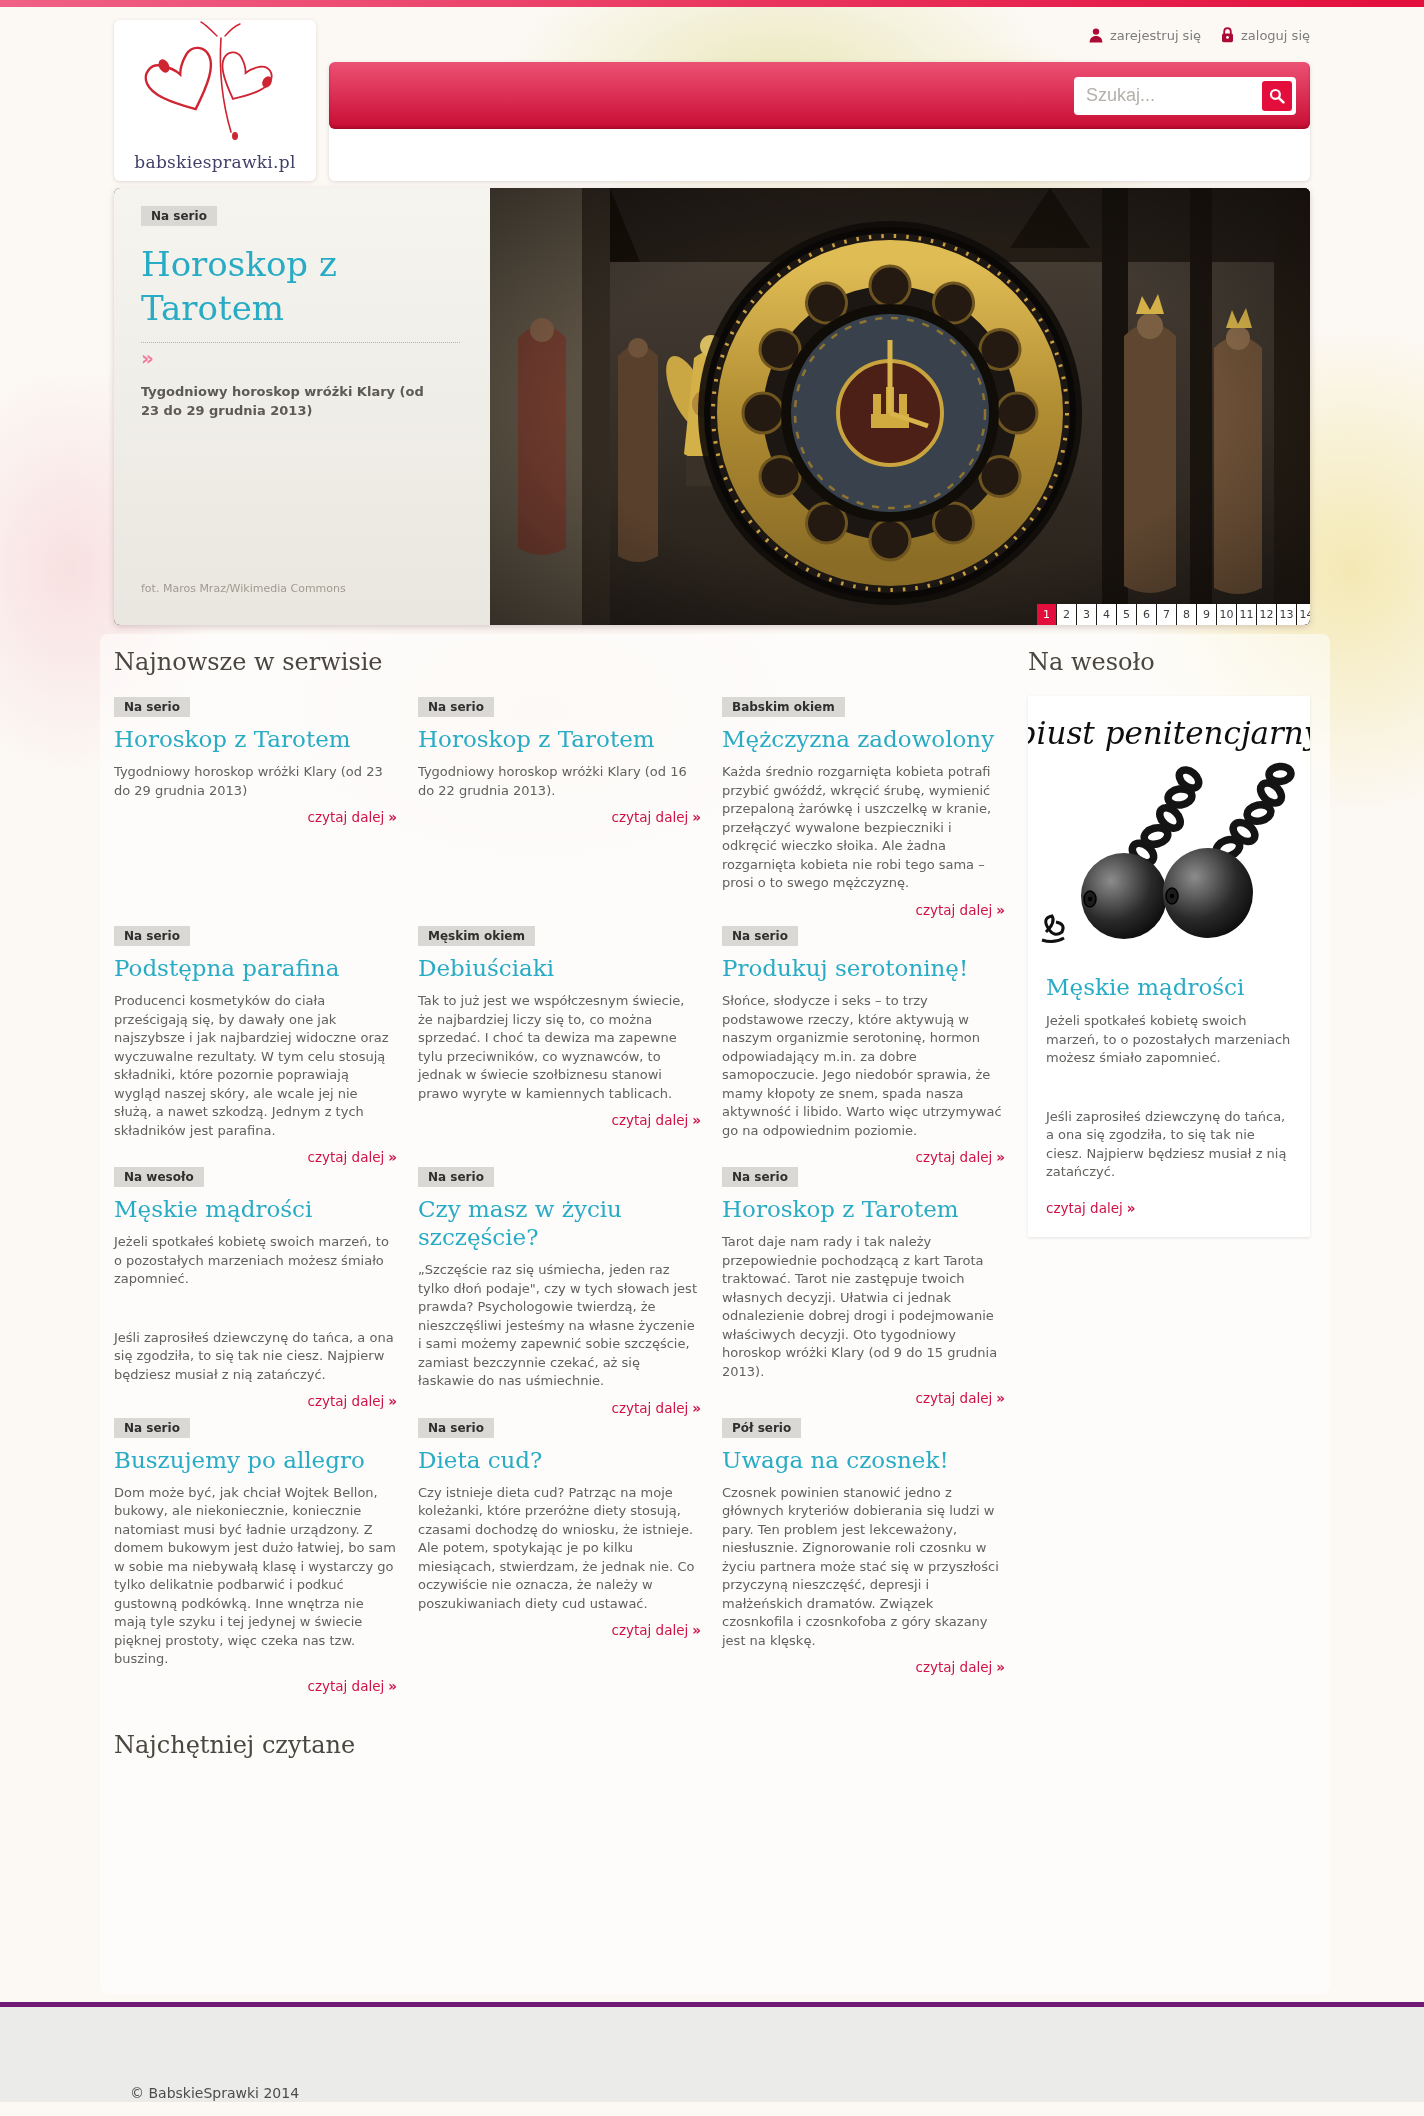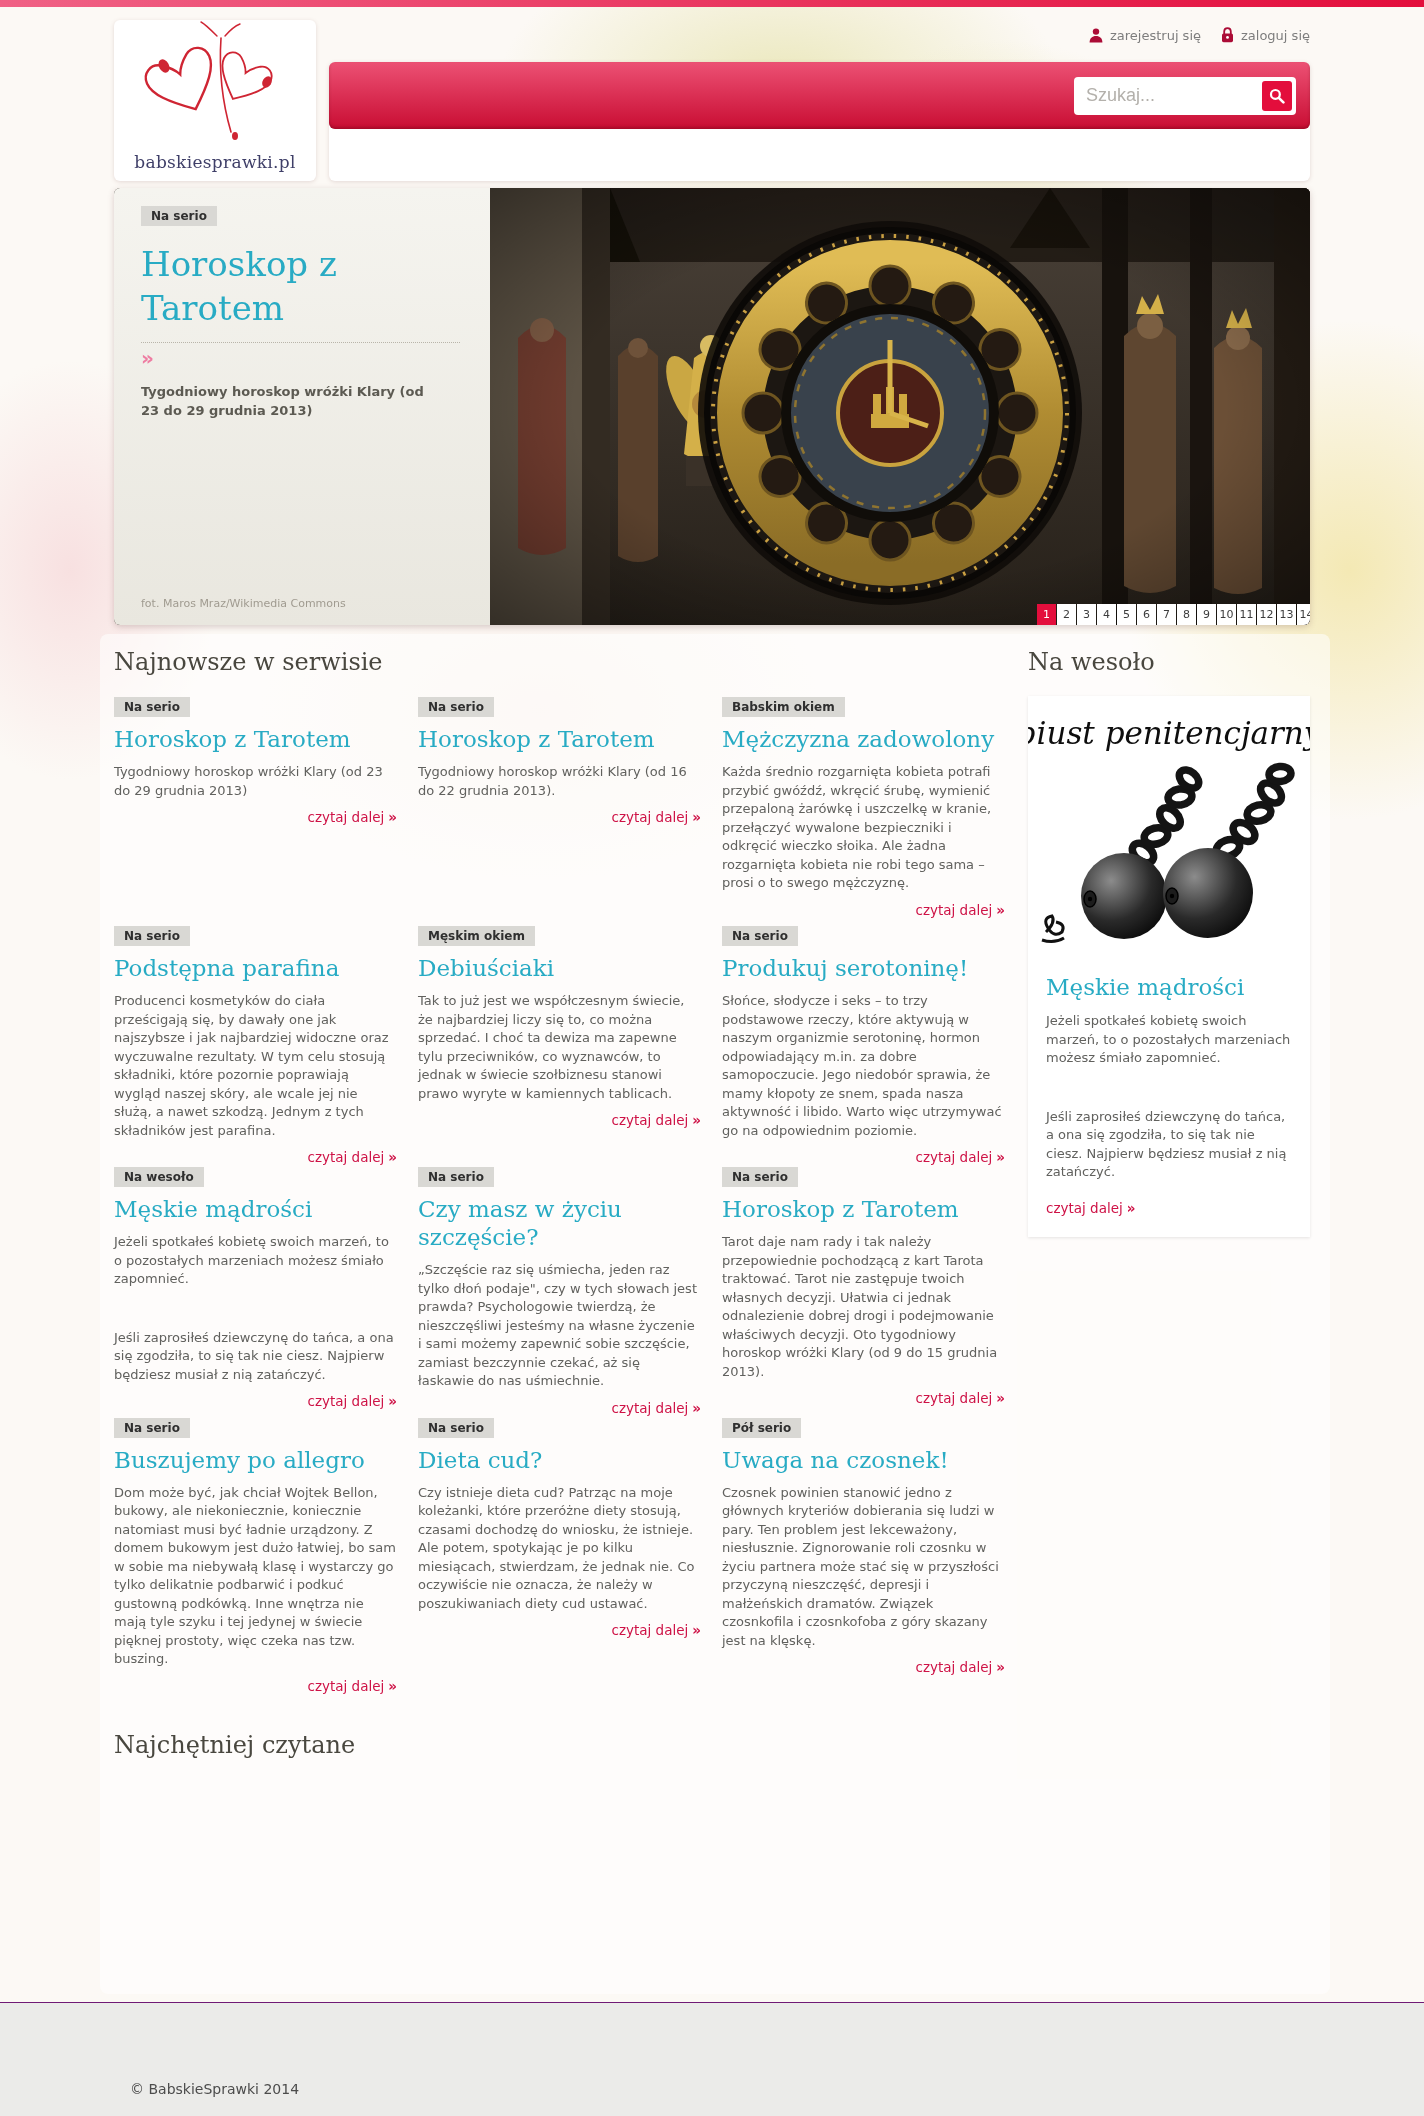--- a/index.html
+++ b/index.html
@@ -35,21 +35,21 @@
   .search-box input::placeholder { color:#b3b0ab; }
   .search-btn { width:30px; height:30px; margin-right:4px; flex:0 0 30px; background:#e30e3c; border:none; border-radius:3px; display:flex; align-items:center; justify-content:center; cursor:pointer; }
 
   
   .hero { position:absolute; left:114px; top:188px; width:1196px; height:437px; border-radius:6px; overflow:hidden; box-shadow:0 2px 6px rgba(110,70,70,.25); background:#2a241e; }
   .hero-left { position:absolute; left:0; top:0; width:376px; height:437px; background:linear-gradient(#f5f4ef,#e9e7df); padding:17px 30px 0 27px; }
   .badge { display:inline-block; background:#d9d8d4; color:#2f2f2f; font-size:12px; font-weight:bold; padding:3px 10px; cursor:pointer; }
   .hero-title { font-family:"DejaVu Serif","Liberation Serif",serif; font-weight:normal; font-size:34px; line-height:44px; color:#28abc4; padding:16px 0 12px; border-bottom:1px dotted #b9b5aa; cursor:pointer; }
   .hero-arrow { color:#ee7da2; font-size:20px; font-weight:bold; letter-spacing:-2px; margin-top:3px; }
   .hero-sub { margin-top:12px; font-size:13px; font-weight:bold; color:#5c5a52; line-height:19px; width:290px; }
-  .photo-credit { position:absolute; left:27px; bottom:15px; font-size:11px; color:#a09b90; }
+  .photo-credit { position:absolute; left:27px; bottom:30px; font-size:11px; color:#a09b90; }
   .hero-photo { position:absolute; left:376px; top:0; width:820px; height:437px; }
   .pagination { position:absolute; left:923px; bottom:0; display:flex; }
   .page-cell { width:19px; height:21px; margin-right:1px; background:#fff; color:#3c3c3c; font-size:11px; display:flex; align-items:center; justify-content:center; cursor:pointer; }
   .page-cell.active { background:#e30e3c; color:#fff; }
 
   
   .main-wrap { position:absolute; left:114px; top:648px; width:1196px; display:flex; align-items:flex-start; }
   .main-col { width:890px; }
   h2.section { font-family:"DejaVu Serif","Liberation Serif",serif; font-weight:normal; font-size:24px; color:#49473f; margin-bottom:20px; }
   .cards { display:grid; grid-template-columns:repeat(3,282px); column-gap:22px; grid-auto-rows:minmax(229px,auto); }
@@ -63,21 +63,21 @@
   .most-read { margin-top:36px; }
 
   
   aside { width:282px; margin-left:24px; }
   .widget { background:#fff; box-shadow:0 1px 3px rgba(0,0,0,.1); }
   .widget-img { display:block; width:282px; height:262px; background:#fff; cursor:pointer; }
   .widget-body { padding:16px 18px 20px; }
   .widget-body h3 { font-family:"DejaVu Serif","Liberation Serif",serif; font-weight:normal; font-size:23px; color:#28abc4; margin-bottom:12px; cursor:pointer; }
 
   
-  footer { position:absolute; left:0; top:2002px; width:1424px; height:114px; background:#ebebe9; border-top:1px solid #701a75; }
+  footer { position:absolute; left:0; top:2002px; width:1424px; height:100px; background:#ebebe9; border-top:5px solid #701a75; }
   .copyright { position:absolute; left:130px; top:78px; font-size:14px; color:#4c4c4c; }
 </style>
 </head>
 <body>
 
 <div class="blob b1"></div>
 <div class="blob b4"></div>
 <div class="blob b2"></div>
 <div class="blob b3"></div>
 <div class="blob b5"></div>

